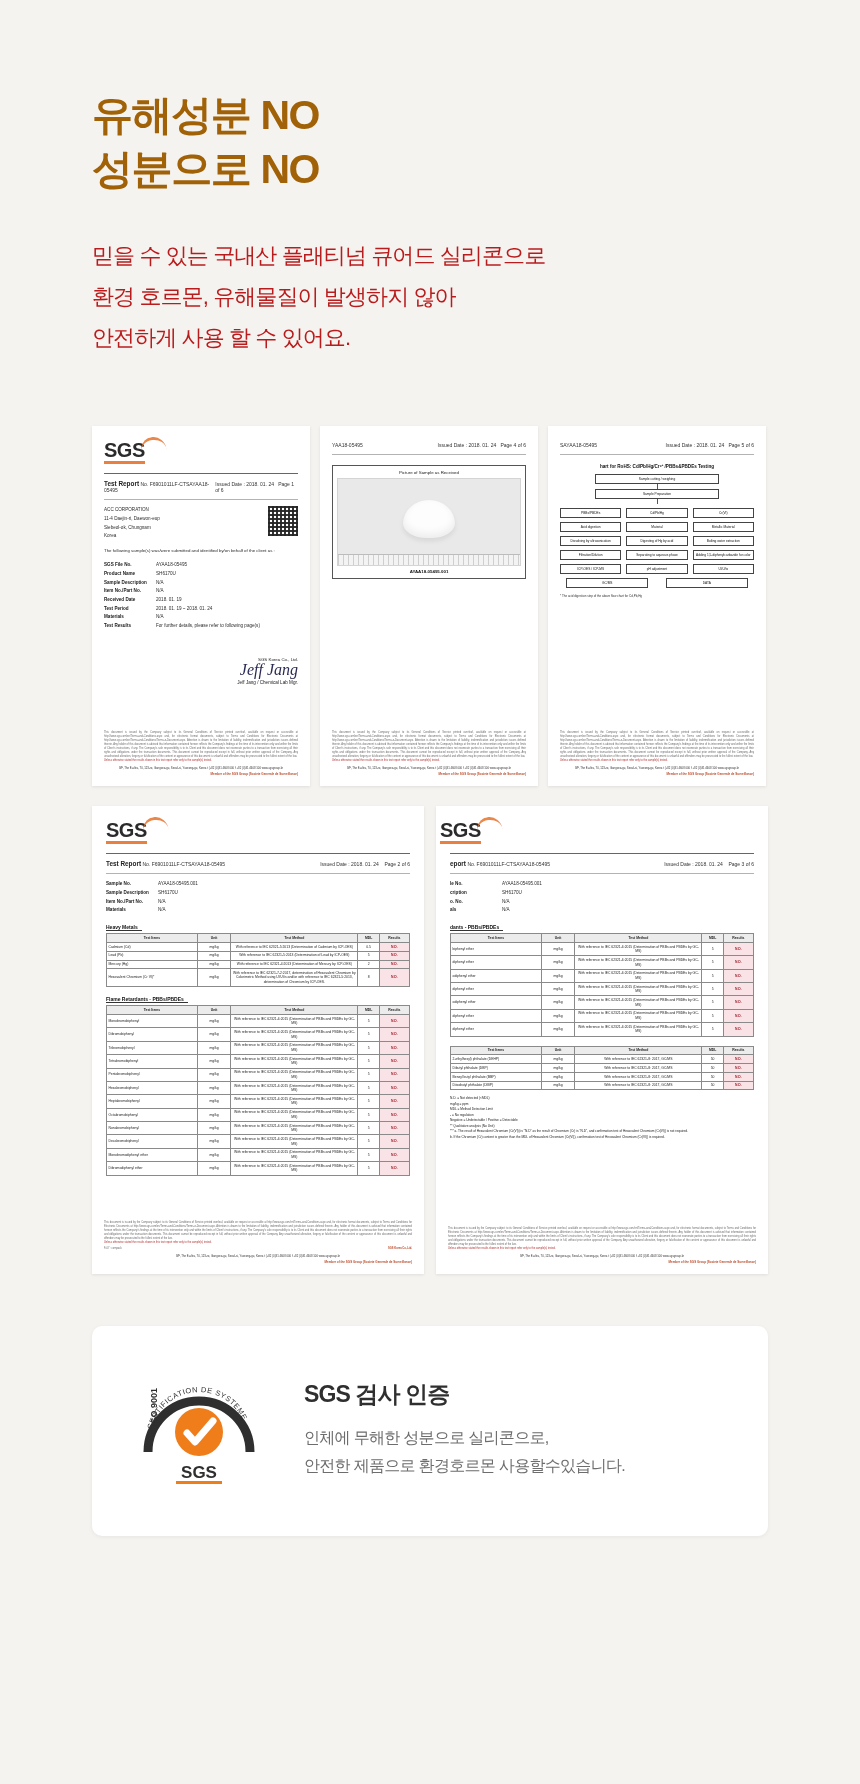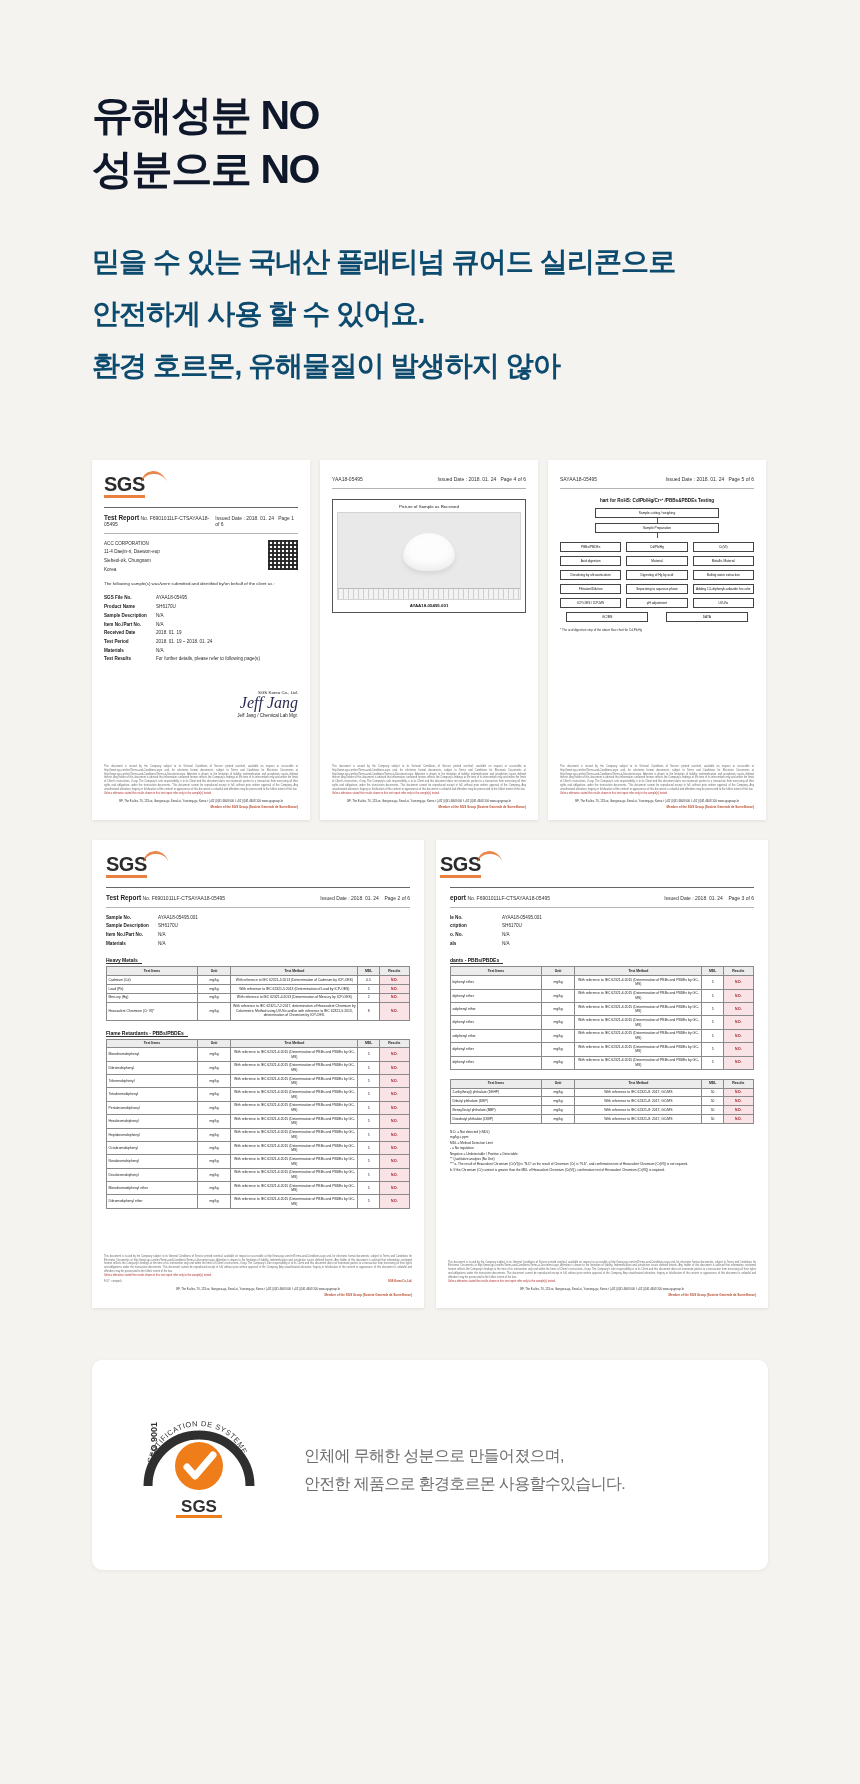--- a/index.html
+++ b/index.html
@@ -20,31 +20,30 @@
   }
   
   .headline{
     padding:88px 0 0 92px;
   }
   .headline .line{
     font-size:41px;
     font-weight:bold;
     letter-spacing:-1.4px;
     line-height:1.32;
-    color:#0f172a;
+    color:#a16207;
   }
   .subcopy{
     padding:40px 0 0 92px;
   }
   .subcopy .line{
-    font-size:28px;
+    font-size:22px;
     letter-spacing:-0.9px;
     line-height:1.85;
-    color:#0c4a6e;
-    font-weight:bold;
+    color:#b91c1c;
   }
   
   .gallery{
     margin:68px auto 0 auto;
     width:676px;
   }
   .row1{
     display:flex;
     gap:10px;
     align-items:flex-start;
@@ -210,22 +209,22 @@
 
 <div class="page">
 
   <div class="headline">
     <div class="line">유해성분 NO</div>
     <div class="line">성분으로 NO</div>
   </div>
 
   <div class="subcopy">
     <div class="line">믿을 수 있는 국내산 플래티넘 큐어드 실리콘으로</div>
+    <div class="line">환경 호르몬, 유해물질이 발생하지 않아</div>
     <div class="line">안전하게 사용 할 수 있어요.</div>
-    <div class="line">환경 호르몬, 유해물질이 발생하지 않아</div>
   </div>
 
   <div class="gallery">
 
     <div class="row1">
 
       <div class="doc">
         <div class="sgs-logo">
           <span>SGS</span>
           <span class="sgs-swoosh"></span>
@@ -796,21 +795,22 @@
         <g transform="translate(21,60) rotate(-90)">
           <text x="0" y="0" font-size="9" font-weight="bold" fill="#2f2f2f" font-family="Liberation Sans, sans-serif">ISO 9001</text>
         </g>
         <circle cx="63" cy="66" r="24" fill="#ef7d1a"></circle>
         <path d="M 51 67 L 59 76 L 77 55" fill="none" stroke="#ffffff" stroke-width="7" stroke-linecap="round" stroke-linejoin="round"></path>
         <text x="63" y="112" text-anchor="middle" font-size="17" font-weight="bold" fill="#2f2f2f" font-family="Liberation Sans, sans-serif">SGS</text>
         <rect x="40" y="115" width="46" height="3" fill="#ef7d1a"></rect>
       </svg>
     </div>
     <div class="cert-text">
+      <div class="t">SGS 검사 인증</div>
       <div class="d">
-        <div>인체에 무해한 성분으로 만들어졌으며,</div>
+        <div>인체에 무해한 성분으로 실리콘으로,</div>
         <div>안전한 제품으로 환경호르몬 사용할수있습니다.</div>
       </div>
     </div>
   </div>
 
   <div class="spacer"></div>
 </div>
 
 </body></html>

